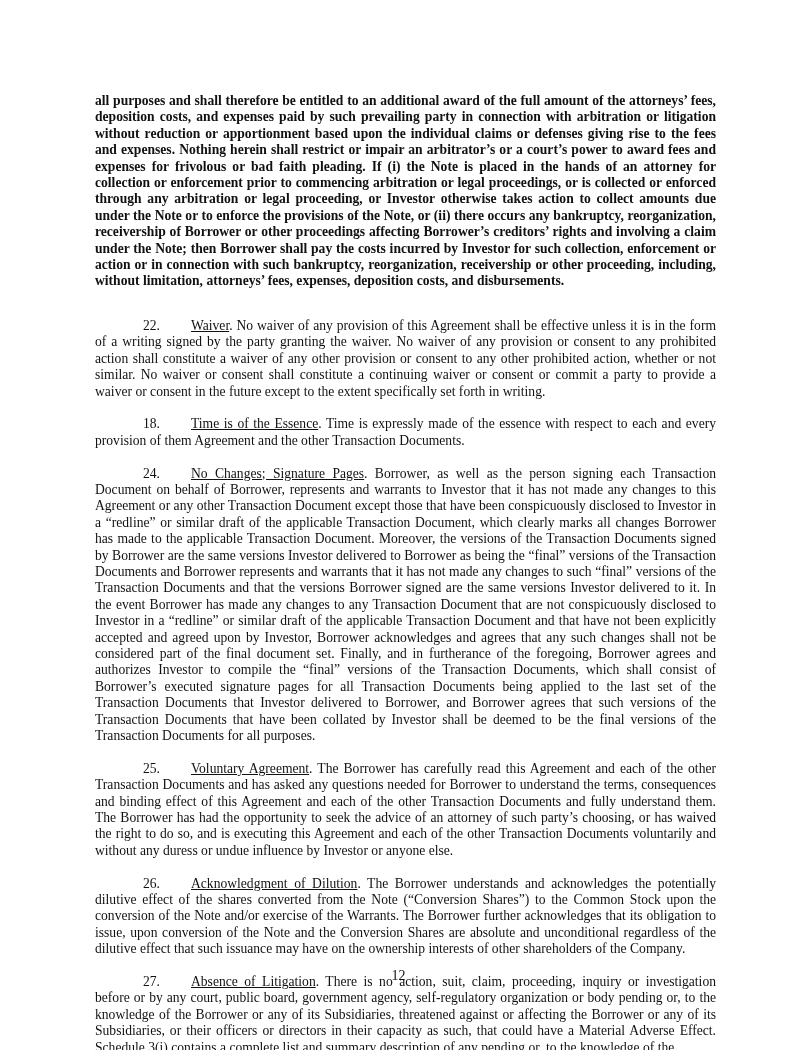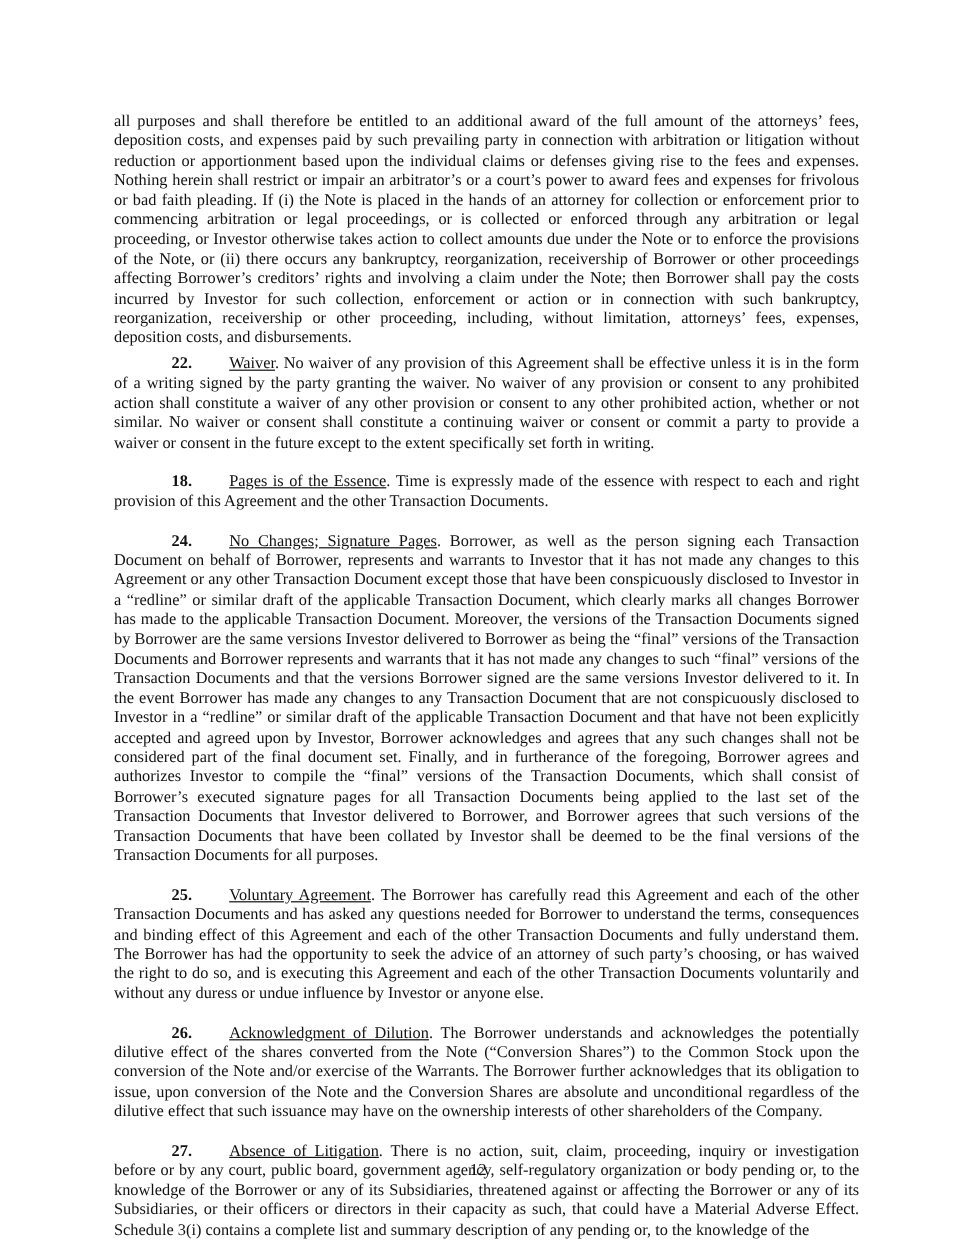--- a/index.html
+++ b/index.html
@@ -3,40 +3,40 @@
 <meta charset="utf-8">
 <style>
   html, body { margin: 0; padding: 0; background: #ffffff; }
   body { width: 811px; height: 1050px; position: relative; overflow: hidden; }
   .page {
     position: absolute; left: 95px; top: 93px; width: 621px;
     font-family: "Liberation Serif", "DejaVu Serif", serif;
     font-size: 13.6px; line-height: 16.4px; color: #111111;
   }
   .para { text-align: justify; margin: 0 0 16.4px 0; }
-  .para.first { margin-bottom: 5px; }
-  .num { display: inline-block; width: 48px; margin-left: 48px; font-weight: bold; }
+  .para.first { margin-bottom: 28px; font-weight: bold; }
+  .num { display: inline-block; width: 48px; margin-left: 48px; }
   .heading { text-decoration: underline; text-underline-offset: 1px; margin-top: 48px; }
   .page-number {
     position: absolute; left: 0; width: 797px; top: 968px; text-align: center;
     font-family: "Liberation Serif", "DejaVu Serif", serif; font-size: 14px; color: #111111;
   }
 </style>
 </head>
 <body>
 
 <div class="page">
   <p class="para first">all purposes and shall therefore be entitled to an additional award of the full amount of the attorneys’ fees, deposition costs, and expenses paid by such prevailing party in connection with arbitration or litigation without reduction or apportionment based upon the individual claims or defenses giving rise to the fees and expenses. Nothing herein shall restrict or impair an arbitrator’s or a court’s power to award fees and expenses for frivolous or bad faith pleading. If (i) the Note is placed in the hands of an attorney for collection or enforcement prior to commencing arbitration or legal proceedings, or is collected or enforced through any arbitration or legal proceeding, or Investor otherwise takes action to collect amounts due under the Note or to enforce the provisions of the Note, or (ii) there occurs any bankruptcy, reorganization, receivership of Borrower or other proceedings affecting Borrower’s creditors’ rights and involving a claim under the Note; then Borrower shall pay the costs incurred by Investor for such collection, enforcement or action or in connection with such bankruptcy, reorganization, receivership or other proceeding, including, without limitation, attorneys’ fees, expenses, deposition costs, and disbursements.</p>
 
   <p class="para">
     <span class="num">22.</span><span class="heading">Waiver</span><span>. No waiver of any provision of this Agreement shall be effective unless it is in the form of a writing signed by the party granting the waiver. No waiver of any provision or consent to any prohibited action shall constitute a waiver of any other provision or consent to any other prohibited action, whether or not similar. No waiver or consent shall constitute a continuing waiver or consent or commit a party to provide a waiver or consent in the future except to the extent specifically set forth in writing.</span>
   </p>
 
   <p class="para">
-    <span class="num">18.</span><span class="heading">Pages is of the Essence</span><span>. Time is expressly made of the essence with respect to each and right provision of this Agreement and the other Transaction Documents.</span>
+    <span class="num">18.</span><span class="heading">Time is of the Essence</span><span>. Time is expressly made of the essence with respect to each and every provision of them Agreement and the other Transaction Documents.</span>
   </p>
 
   <p class="para">
     <span class="num">24.</span><span class="heading">No Changes; Signature Pages</span><span>. Borrower, as well as the person signing each Transaction Document on behalf of Borrower, represents and warrants to Investor that it has not made any changes to this Agreement or any other Transaction Document except those that have been conspicuously disclosed to Investor in a “redline” or similar draft of the applicable Transaction Document, which clearly marks all changes Borrower has made to the applicable Transaction Document. Moreover, the versions of the Transaction Documents signed by Borrower are the same versions Investor delivered to Borrower as being the “final” versions of the Transaction Documents and Borrower represents and warrants that it has not made any changes to such “final” versions of the Transaction Documents and that the versions Borrower signed are the same versions Investor delivered to it. In the event Borrower has made any changes to any Transaction Document that are not conspicuously disclosed to Investor in a “redline” or similar draft of the applicable Transaction Document and that have not been explicitly accepted and agreed upon by Investor, Borrower acknowledges and agrees that any such changes shall not be considered part of the final document set. Finally, and in furtherance of the foregoing, Borrower agrees and authorizes Investor to compile the “final” versions of the Transaction Documents, which shall consist of Borrower’s executed signature pages for all Transaction Documents being applied to the last set of the Transaction Documents that Investor delivered to Borrower, and Borrower agrees that such versions of the Transaction Documents that have been collated by Investor shall be deemed to be the final versions of the Transaction Documents for all purposes.</span>
   </p>
 
   <p class="para">
     <span class="num">25.</span><span class="heading">Voluntary Agreement</span><span>. The Borrower has carefully read this Agreement and each of the other Transaction Documents and has asked any questions needed for Borrower to understand the terms, consequences and binding effect of this Agreement and each of the other Transaction Documents and fully understand them. The Borrower has had the opportunity to seek the advice of an attorney of such party’s choosing, or has waived the right to do so, and is executing this Agreement and each of the other Transaction Documents voluntarily and without any duress or undue influence by Investor or anyone else.</span>
   </p>
 

